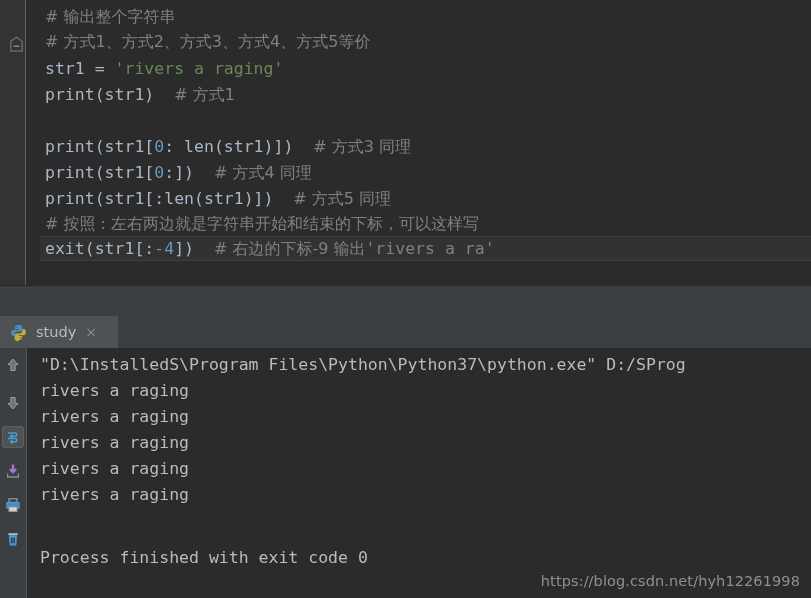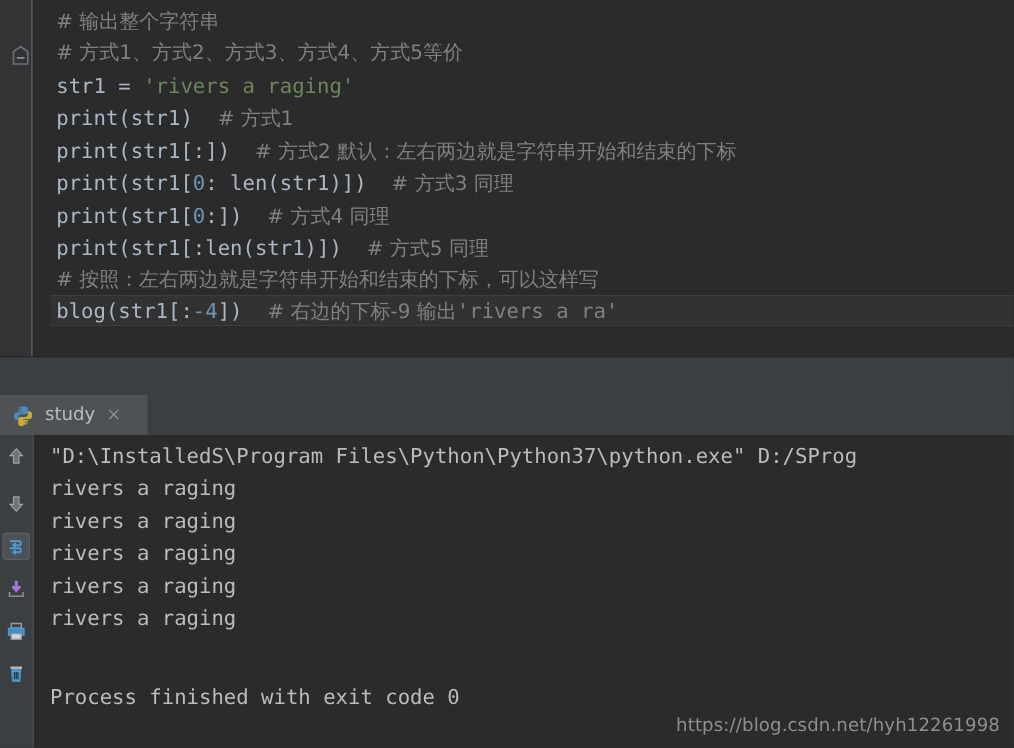--- a/index.html
+++ b/index.html
@@ -215,26 +215,25 @@
         <path d="M7.5 1.2 L13.2 5.3 L13.2 15.2 L1.8 15.2 L1.8 5.3 Z" fill="none" stroke="#6e7173" stroke-width="1.3"></path>
         <rect x="4.5" y="9.6" width="6" height="1.4" fill="#8a8d8f"></rect>
       </svg>
     </div>
 
     <div class="code-area">
         <div class="code-line" style="top: 4px;"><span class="tok-comment tok-cjk"># 输出整个字符串</span></div>
         <div class="code-line" style="top: 29px;"><span class="tok-comment tok-cjk"># 方式1、方式2、方式3、方式4、方式5等价</span></div>
         <div class="code-line" style="top: 56px;"><span class="tok-default">str1 = </span><span class="tok-string">'rivers a raging'</span></div>
         <div class="code-line" style="top: 82px;"><span class="tok-default">print(str1)  </span><span class="tok-comment tok-cjk"># 方式1</span></div>
-        <div class="code-line" style="top: 108px;"><span class="tok-default">print(str1[:])  </span><span class="tok-comment tok-cjk"># 方式2 默认 : 左右两边就是字符串开始和结束的下标</span></div>
         <div class="code-line" style="top: 134px;"><span class="tok-default">print(str1[</span><span class="tok-number">0</span><span class="tok-default">: len(str1)])  </span><span class="tok-comment tok-cjk"># 方式3 同理</span></div>
         <div class="code-line" style="top: 160px;"><span class="tok-default">print(str1[</span><span class="tok-number">0</span><span class="tok-default">:])  </span><span class="tok-comment tok-cjk"># 方式4 同理</span></div>
         <div class="code-line" style="top: 186px;"><span class="tok-default">print(str1[:len(str1)])  </span><span class="tok-comment tok-cjk"># 方式5 同理</span></div>
         <div class="code-line" style="top: 211px;"><span class="tok-comment tok-cjk"># 按照 : 左右两边就是字符串开始和结束的下标，可以这样写</span></div>
-        <div class="code-line current" style="top: 236px;"><span class="tok-default">blog(str1[:</span><span class="tok-number">-4</span><span class="tok-default">])  </span><span class="tok-comment tok-cjk"># 右边的下标-9 输出</span><span class="tok-comment">'rivers a ra'</span></div>
+        <div class="code-line current" style="top: 236px;"><span class="tok-default">exit(str1[:</span><span class="tok-number">-4</span><span class="tok-default">])  </span><span class="tok-comment tok-cjk"># 右边的下标-9 输出</span><span class="tok-comment">'rivers a ra'</span></div>
       </div>
     <div class="editor-bottom-divider"></div>
   </div>
 
   <div class="splitter"></div>
 
   <div class="console-panel">
 
     <div class="tab-bar">
       <div class="run-tab">

